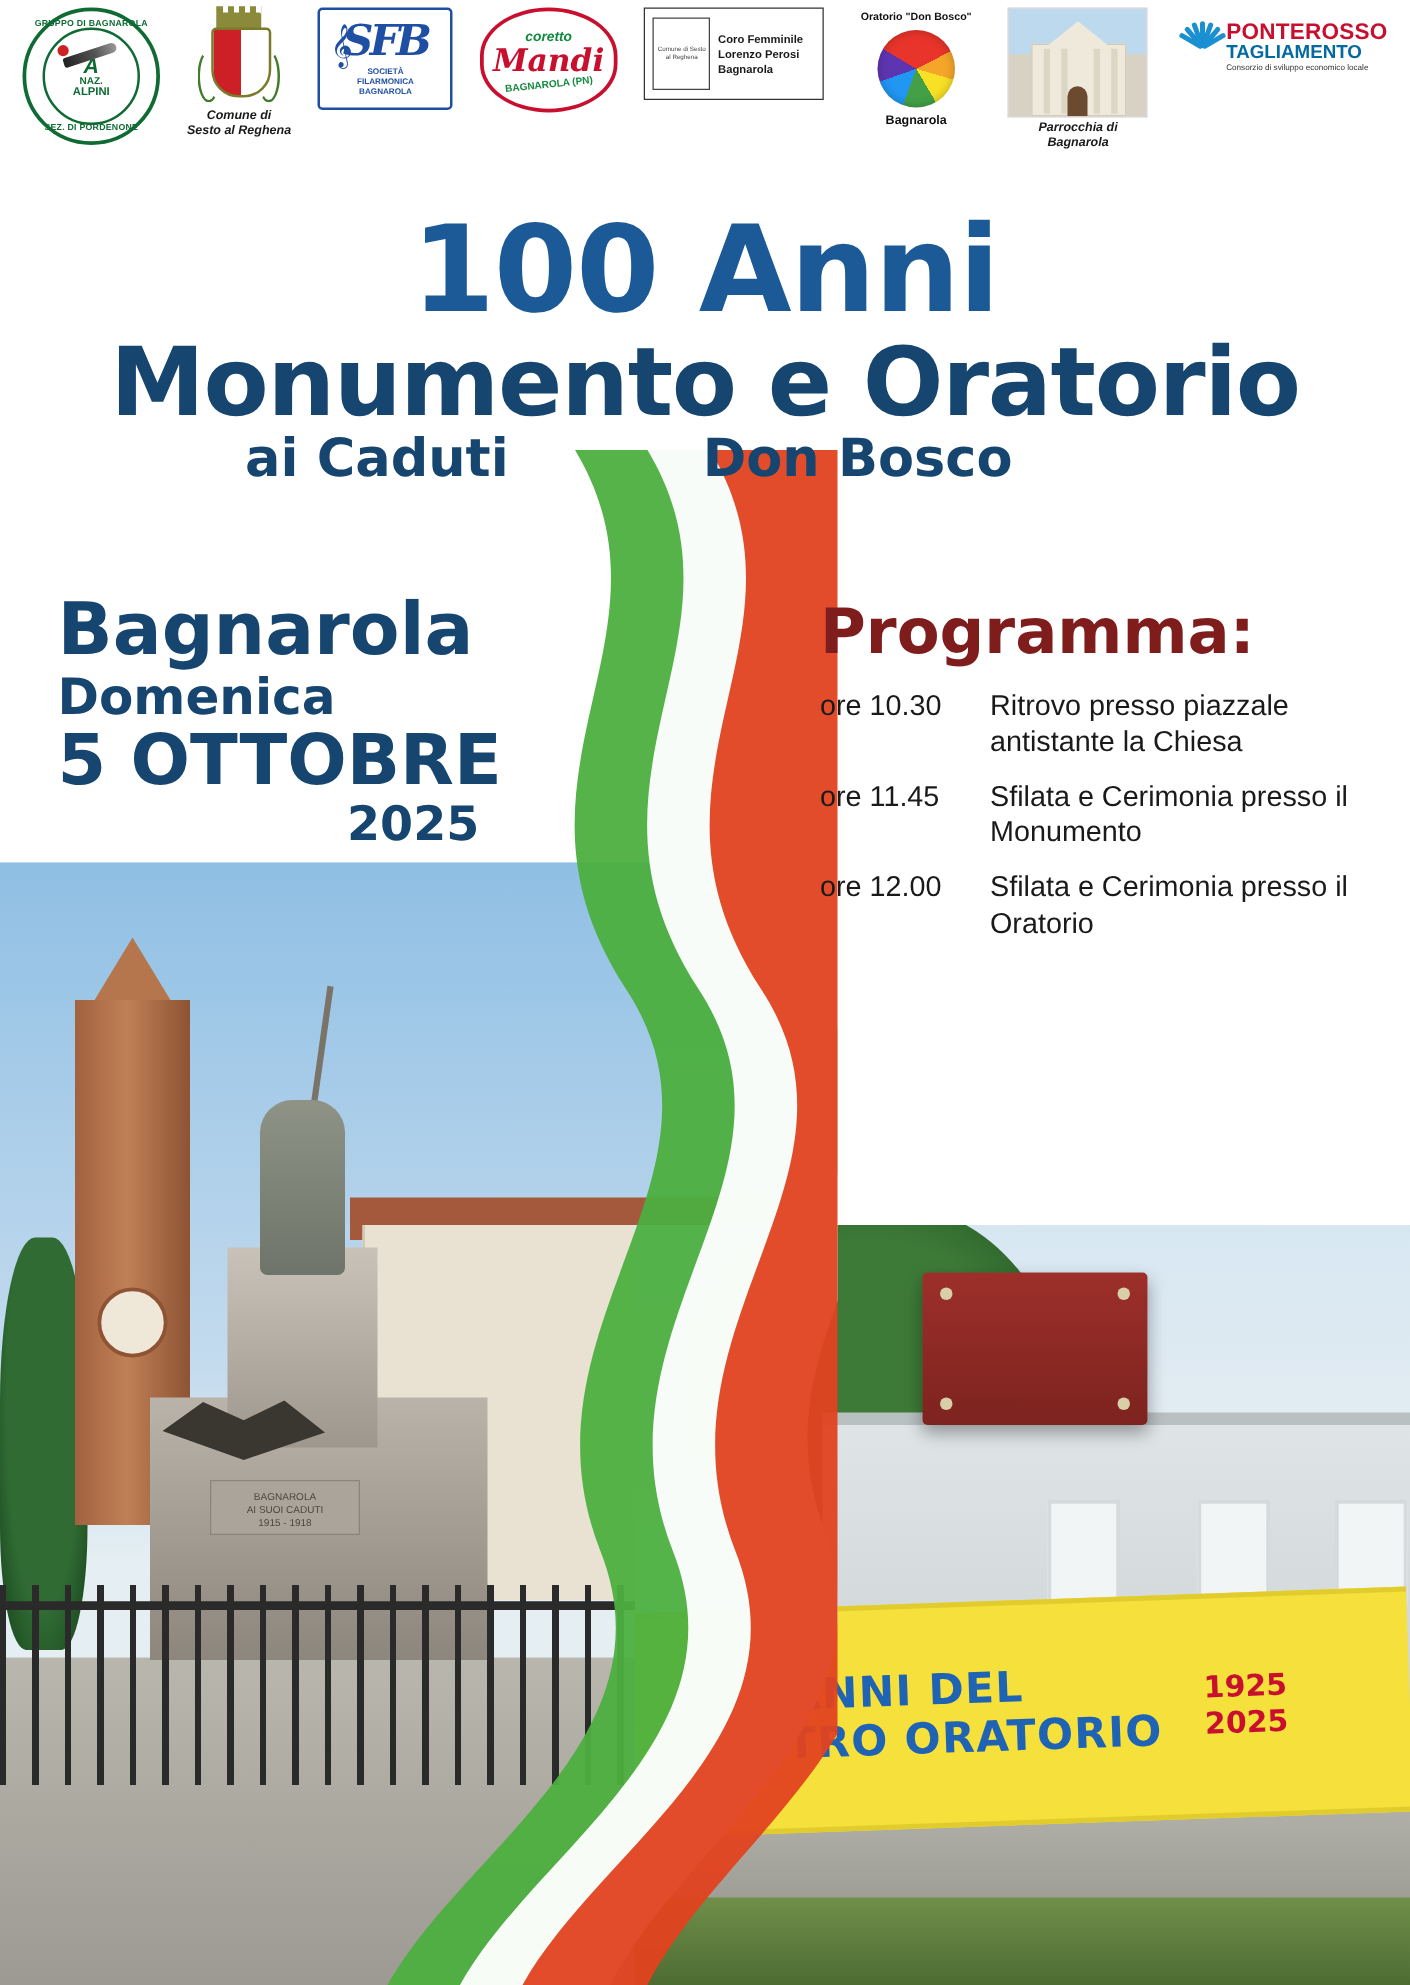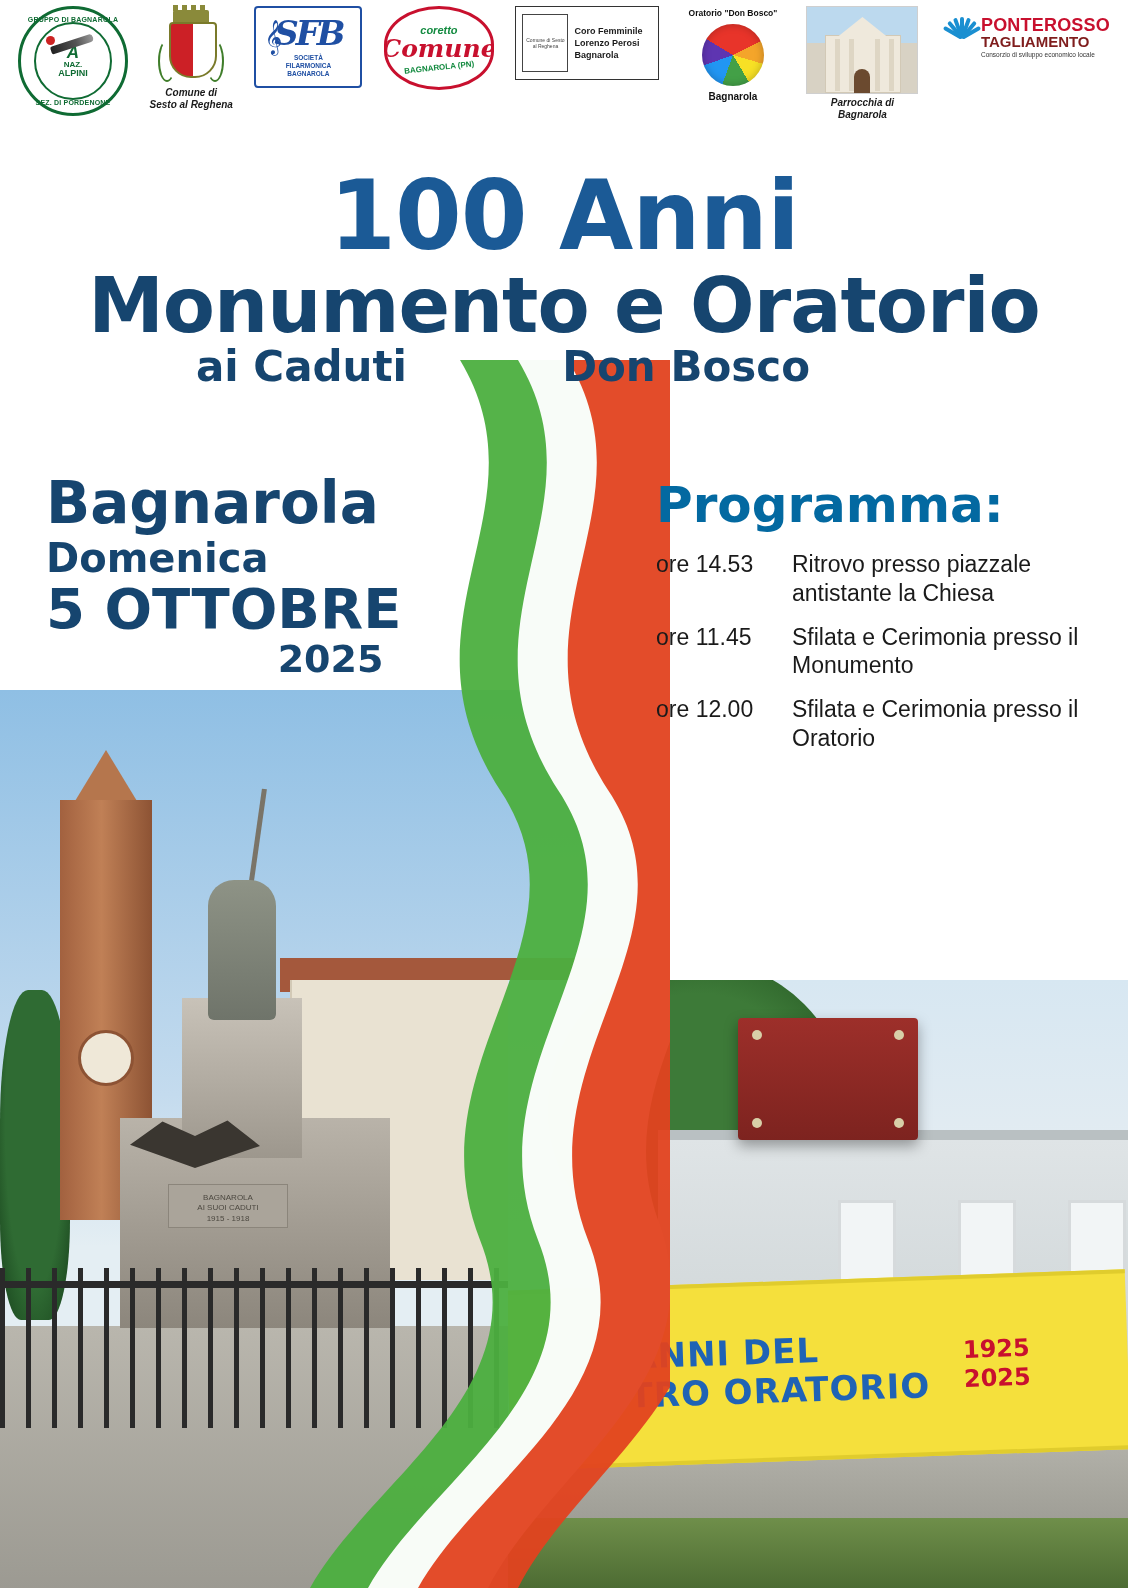--- a/index.html
+++ b/index.html
@@ -377,21 +377,21 @@
   .ponte-text { line-height: 1; }
   .ponte-a {
     font-size: 18px;
     font-weight: bold;
     color: #c8102e;
     letter-spacing: .2px;
   }
   .ponte-b {
     font-size: 15px;
     font-weight: bold;
-    color: #7f1d1d;
+    color: #0369a1;
   }
   .ponte-c {
     font-size: 6.5px;
     color: #333;
     margin-top: 3px;
   }
 
   
   .title-wrap {
     position: absolute;
@@ -484,21 +484,21 @@
     position: absolute;
     left: 656px;
     top: 480px;
     width: 440px;
     z-index: 30;
   }
   .prog-title {
     font-family: "DejaVu Sans", sans-serif;
     font-size: 50px;
     font-weight: bold;
-    color: #0369a1;
+    color: #7f1d1d;
     line-height: 1;
     margin-bottom: 20px;
   }
   .prog-row {
     display: flex;
     align-items: flex-start;
     margin-bottom: 15px;
   }
   .prog-time {
     min-width: 136px;
@@ -809,21 +809,21 @@
         <div class="sfb-letters">SFB</div>
         <div class="sfb-sub" style="white-space:pre-line">SOCIETÀ
 FILARMONICA
 BAGNAROLA</div>
       </div>
     </div>
 
     <div class="logo-cell">
       <div class="mandi">
         <div class="mandi-top">coretto</div>
-        <div class="mandi-mid">Comune</div>
+        <div class="mandi-mid">Mandi</div>
         <div class="mandi-bot">BAGNAROLA (PN)</div>
       </div>
     </div>
 
     <div class="logo-cell">
       <div class="perosi">
         <div class="perosi-crest">Comune di Sesto al Reghena</div>
         <div class="perosi-text" style="white-space:pre-line">Coro Femminile
 Lorenzo Perosi
 Bagnarola</div>
@@ -941,21 +941,21 @@
     <div class="d-town">Bagnarola</div>
     <div class="d-dom">Domenica</div>
     <div class="d-day">5 OTTOBRE</div>
     <div class="d-year">2025</div>
   </div>
 
   <div class="prog-block">
     <div class="prog-title">Programma:</div>
 
     <div class="prog-row">
-      <div class="prog-time">ore 14.53</div>
+      <div class="prog-time">ore 10.30</div>
       <div class="prog-desc">Ritrovo presso piazzale antistante la Chiesa</div>
     </div>
     <div class="prog-row">
       <div class="prog-time">ore 11.45</div>
       <div class="prog-desc">Sfilata e Cerimonia presso il Monumento</div>
     </div>
     <div class="prog-row">
       <div class="prog-time">ore 12.00</div>
       <div class="prog-desc">Sfilata e Cerimonia presso il Oratorio</div>
     </div>

